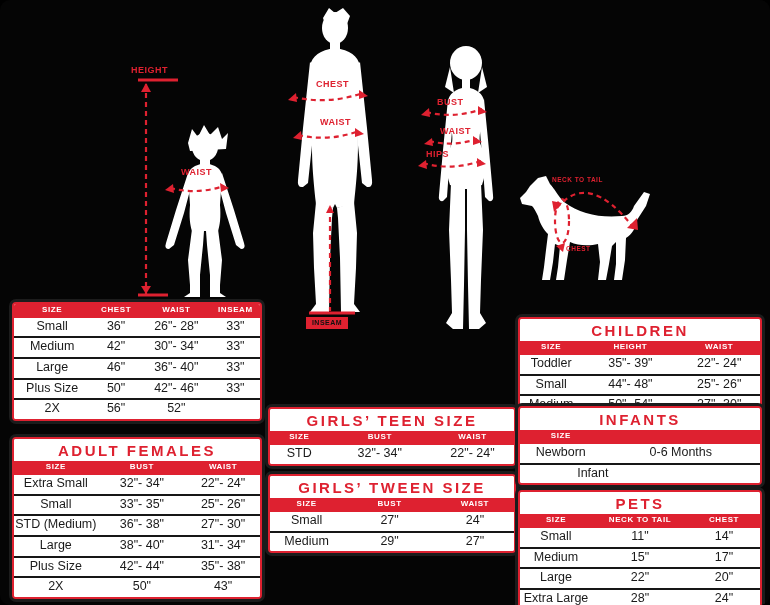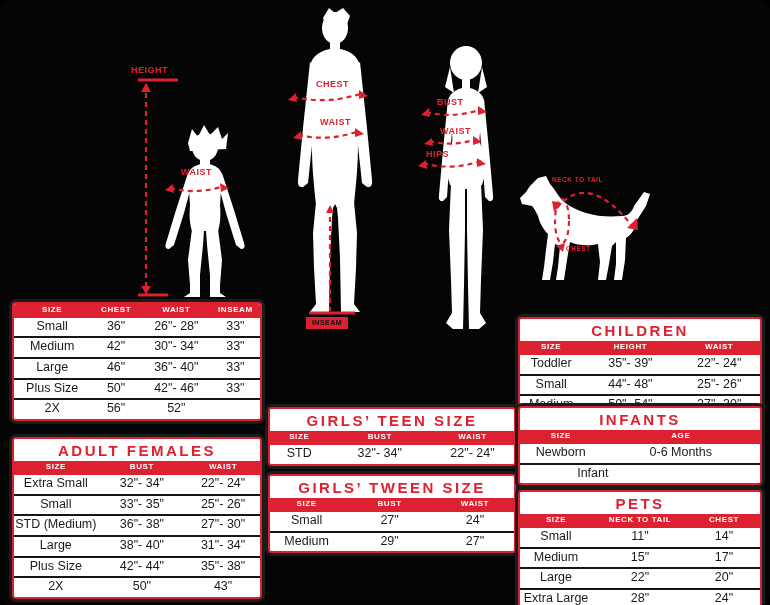--- a/index.html
+++ b/index.html
@@ -289,21 +289,20 @@
       <div class="tbl-row">
         <div class="cell" style="width: 26%;">Large</div>
         <div class="cell" style="width: 40%;">56"- 60"</div>
         <div class="cell" style="width: 34%;">31"- 34"</div>
       </div>
     </div>
   <div id="tbl-infants" class="size-table">
       <div class="tbl-title">INFANTS</div>
       <div class="tbl-head">
         <div class="cell" style="width: 34%;">SIZE</div>
-        <div class="cell" style="width: 66%;">AGE</div>
       </div>
       <div class="tbl-row">
         <div class="cell" style="width: 34%;">Newborn</div>
         <div class="cell" style="width: 66%;">0-6 Months</div>
       </div>
       <div class="tbl-row">
         <div class="cell" style="width: 34%; padding-left: 32px;">Infant</div>
       </div>
     </div>
   <div id="tbl-pets" class="size-table">

